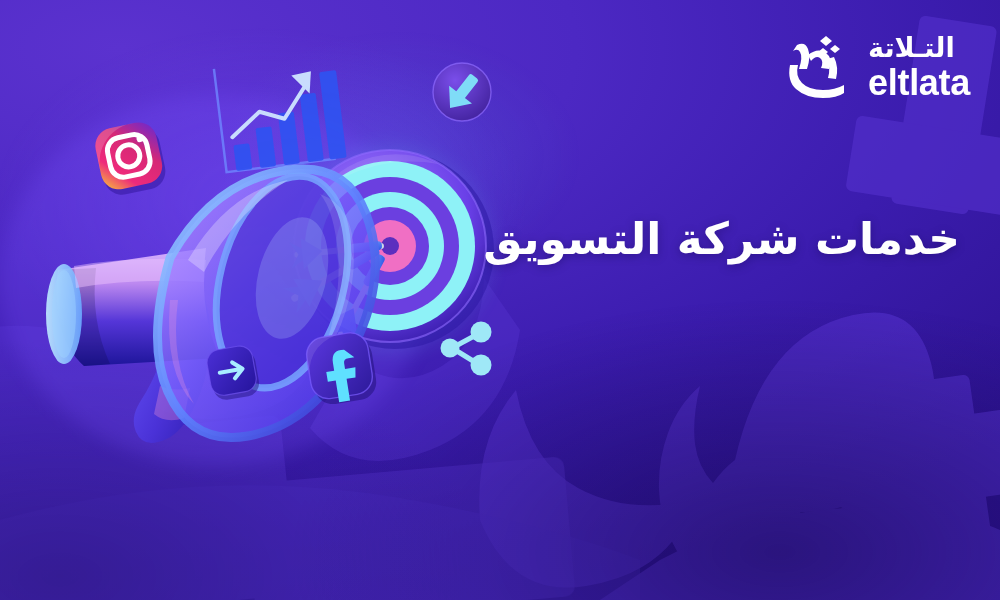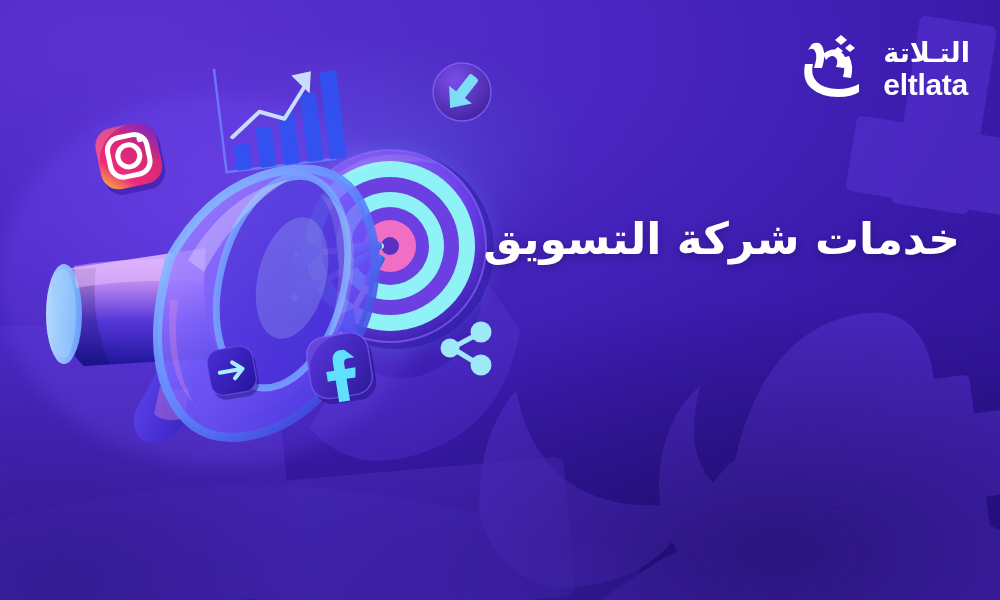--- a/index.html
+++ b/index.html
@@ -29,28 +29,28 @@
   #bg-glow{
     background:
       radial-gradient(38% 42% at 26% 34%, rgba(120,80,255,.40) 0%, rgba(120,80,255,0) 70%),
       radial-gradient(26% 30% at 40% 26%, rgba(90,200,255,.12) 0%, rgba(90,200,255,0) 70%);
   }
   
   #watermark{opacity:1;}
   #watermark svg{display:block;width:1000px;height:600px;}
 
   
-  #logo{top:34px;right:30px;display:flex;align-items:flex-end;gap:22px;direction:rtl;}
+  #logo{top:34px;right:30px;display:flex;align-items:center;gap:22px;direction:rtl;}
   #logo-text{display:flex;flex-direction:column;align-items:flex-end;line-height:1;}
   #logo-ar{
     color:#fff;font-size:27px;font-weight:700;letter-spacing:.5px;
     font-family:"DejaVu Sans","Liberation Sans",sans-serif;
   }
   #logo-lat{
-    color:#fff;font-size:30px;font-weight:700;letter-spacing:-.3px;margin-top:4px;
+    color:#fff;font-size:36px;font-weight:700;letter-spacing:-.3px;margin-top:4px;
     font-family:"Liberation Sans",sans-serif;
   }
   #logo-mark{width:62px;height:66px;}
 
   
   #headline{
     top:208px;right:40px;width:470px;
     text-align:right;direction:rtl;
     color:#ffffff;
     font-size:44px;font-weight:700;line-height:1.42;

